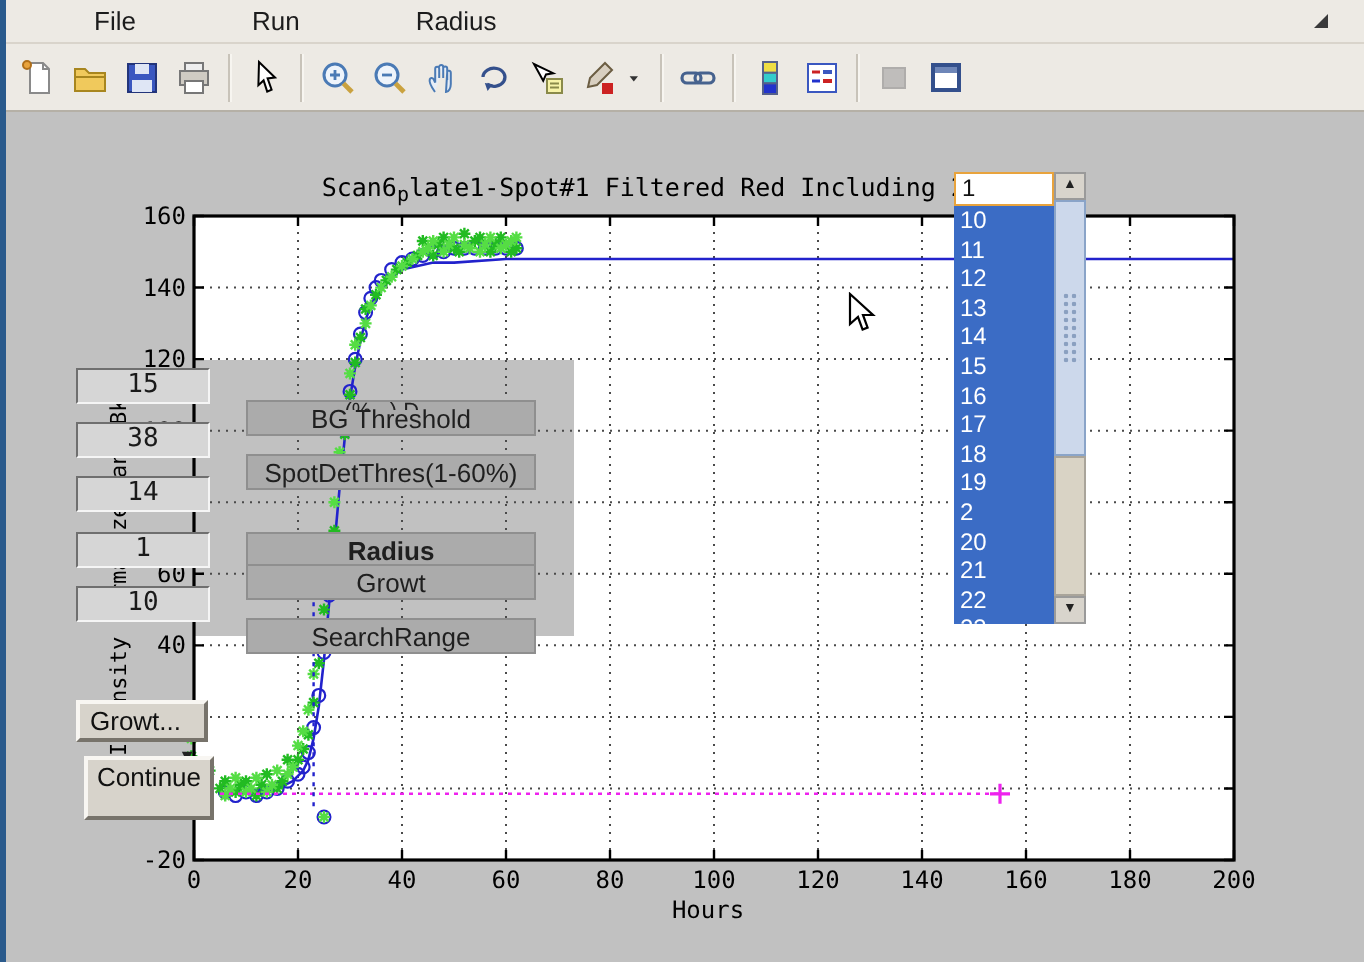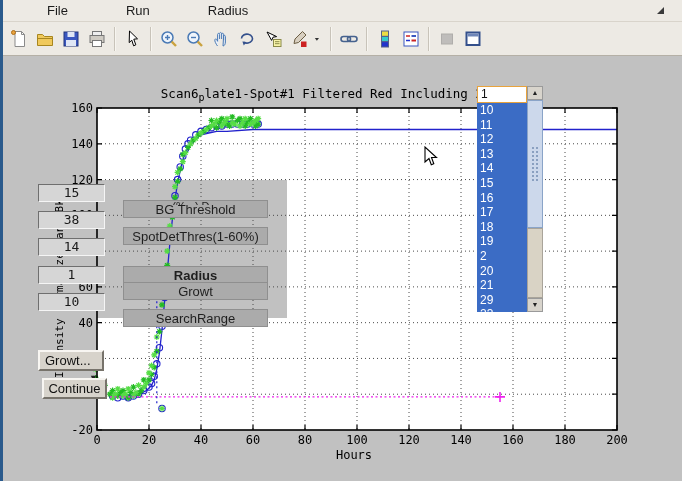--- a/index.html
+++ b/index.html
@@ -33,21 +33,21 @@
         line-height:16px;border-top:1px solid #6f6f6f;border-left:1px solid #6f6f6f;
         border-bottom:1px solid #f5f5f5;border-right:1px solid #f5f5f5;font-family:"DejaVu Sans Mono",monospace;}
   .plabel{left:123px;width:145px;height:18px;background:#ababab;color:#1f1f1f;font-size:13px;text-align:center;
           line-height:17px;border:1px solid #8f8f8f;white-space:nowrap;overflow:hidden;margin-top:16px;}
   #clipped-line{left:123px;top:200px;width:145px;height:5px;overflow:hidden;font-size:11px;color:#222;
                 text-align:center;z-index:10;position:absolute;}
   .pushbtn{background:#d7d3cb;border-top:2px solid #f8f6f2;border-left:2px solid #f8f6f2;
            border-bottom:2px solid #77736b;border-right:2px solid #77736b;color:#111;font-size:13px;}
   #growth-dd{left:38px;top:350px;width:66px;height:21px;line-height:17px;padding-left:5px;}
   #growth-dd .dd-arrow{float:right;font-size:9px;margin:1px 4px 0 0;color:#222;}
-  #continue-btn{left:42px;top:378px;width:65px;height:21px;text-align:center;line-height:17px;}
+  #continue-btn{left:42px;top:378px;width:65px;height:32px;text-align:center;line-height:17px;}
   
   #combo-edit{left:477px;top:86px;width:50px;height:17px;background:#fff;border:1px solid #e8a33d;
               font-size:12px;color:#111;padding-left:3px;line-height:15px;z-index:20;position:absolute;box-sizing:border-box;}
   #spot-list{left:477px;top:103px;width:50px;height:209px;background:#3b6cc5;z-index:20;position:absolute;
              overflow:hidden;box-sizing:border-box;}
   .spot-item{height:14.6px;line-height:14.6px;color:#fff;font-size:12px;padding-left:3px;}
   #sb{left:527px;top:86px;width:16px;height:226px;z-index:20;position:absolute;box-sizing:border-box;}
   .sb-btn{position:absolute;left:0;width:16px;height:14px;background:#d8d4cc;border:1px solid #9a9a9a;
           box-sizing:border-box;text-align:center;font-size:7px;line-height:12px;color:#222;}
   #sb-up{top:0;}
@@ -297,21 +297,21 @@
     <div class="spot-item">13</div>
     <div class="spot-item">14</div>
     <div class="spot-item">15</div>
     <div class="spot-item">16</div>
     <div class="spot-item">17</div>
     <div class="spot-item">18</div>
     <div class="spot-item">19</div>
     <div class="spot-item">2</div>
     <div class="spot-item">20</div>
     <div class="spot-item">21</div>
-    <div class="spot-item">29</div>
+    <div class="spot-item">22</div>
     <div class="spot-item">23</div>
   </div>
 <div id="sb">
   <div class="sb-btn" id="sb-up">▲</div>
   <div id="sb-thumb">
       <div id="sb-grip"></div>
     </div>
   <div id="sb-track"></div>
   <div class="sb-btn" id="sb-down">▼</div>
 </div>

